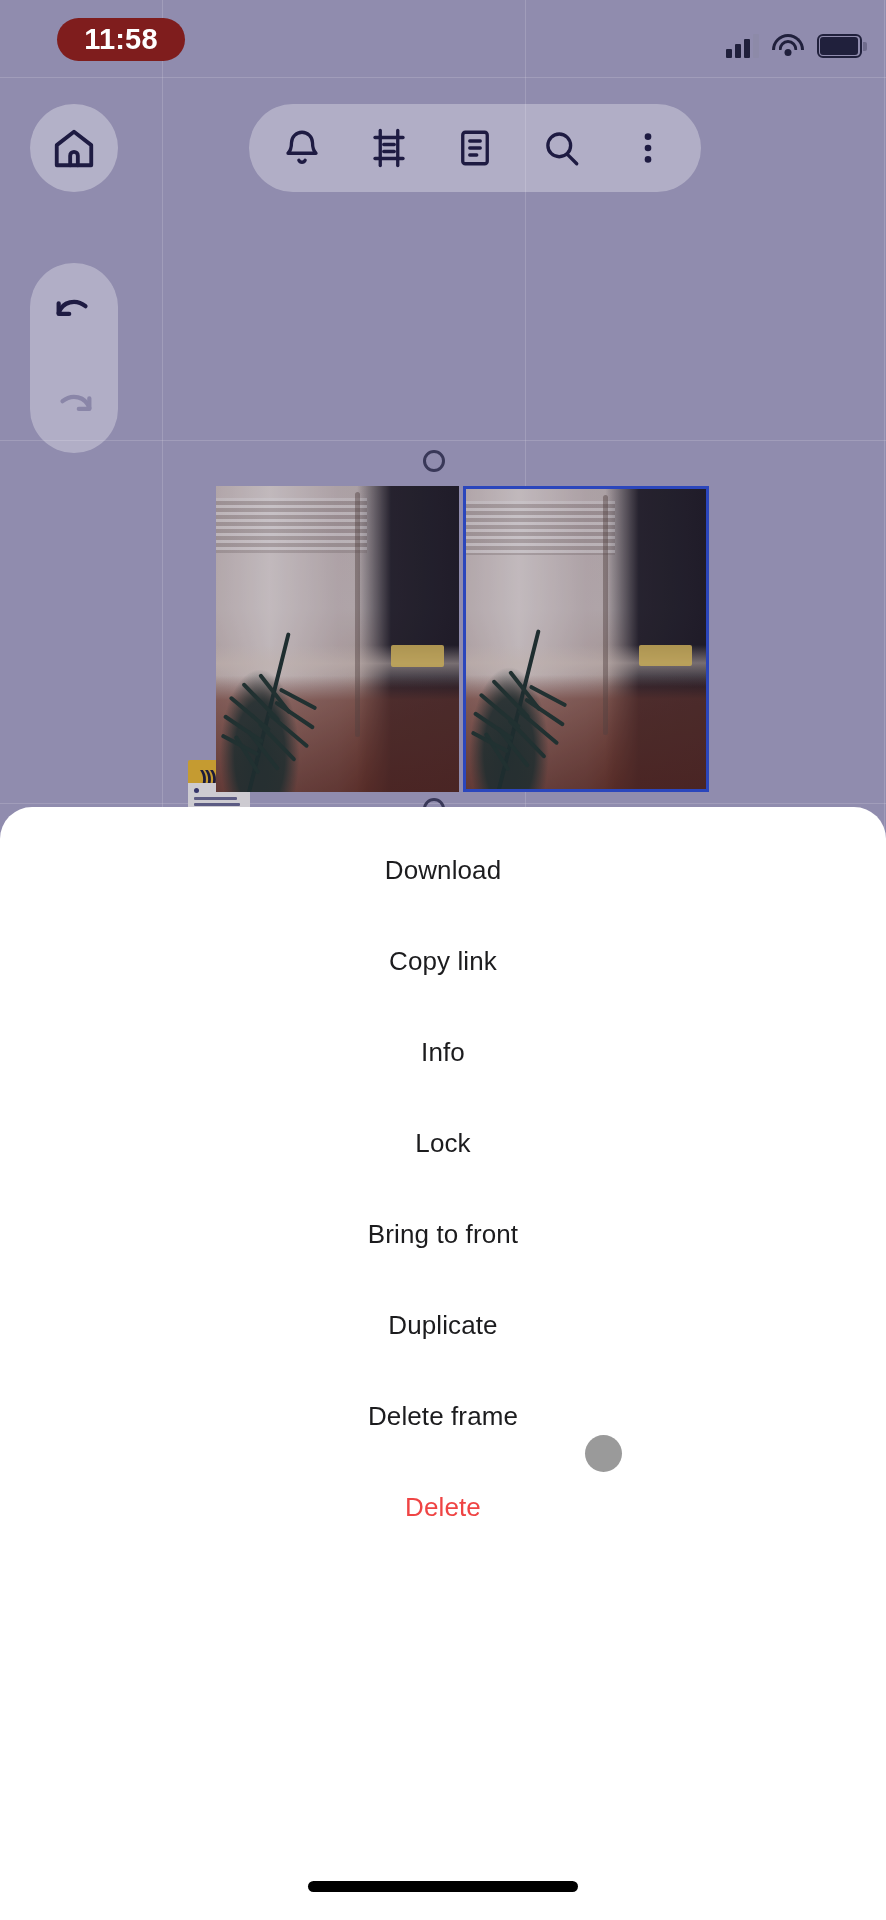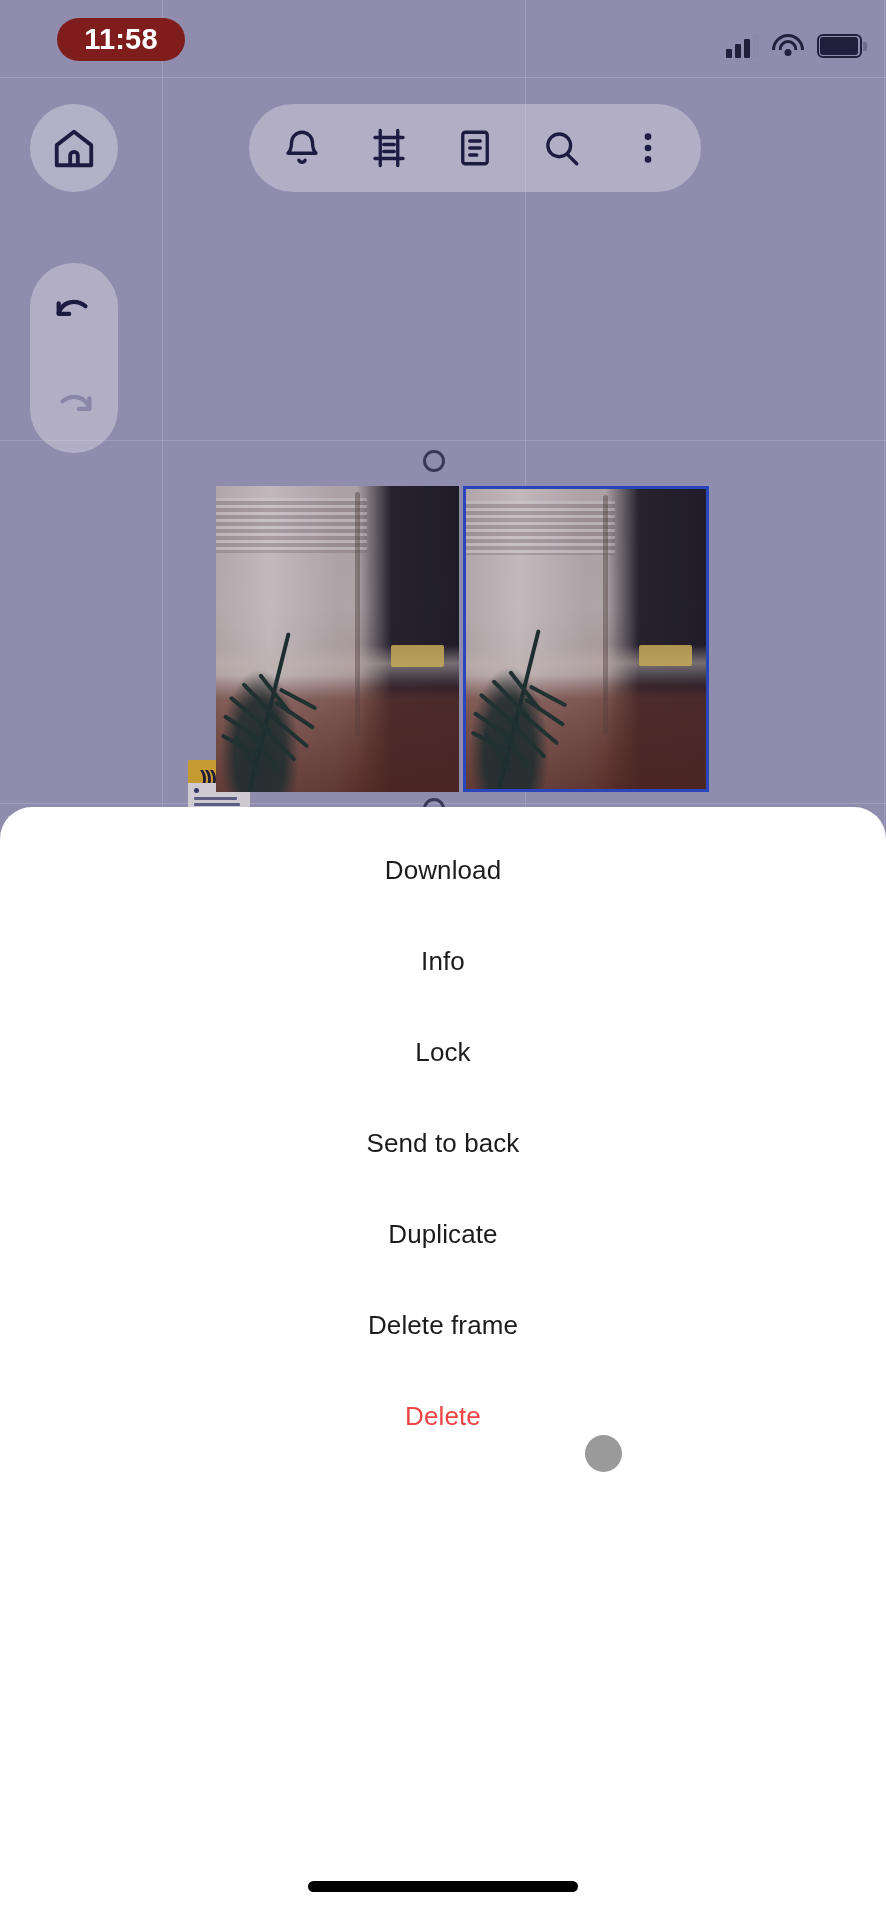--- a/index.html
+++ b/index.html
@@ -404,27 +404,30 @@
         <path d="M20 8 L20 13.5 L14.5 13.5"></path>
       </svg>
     </div>
   </div>
 
   <div id="bottom-sheet">
     <div class="menu-item">
       <span>Download</span>
     </div>
     <div class="menu-item">
+      <span>Copy link</span>
+    </div>
+    <div class="menu-item">
       <span>Info</span>
     </div>
     <div class="menu-item">
       <span>Lock</span>
     </div>
     <div class="menu-item">
-      <span>Send to back</span>
+      <span>Bring to front</span>
     </div>
     <div class="menu-item">
       <span>Duplicate</span>
     </div>
     <div class="menu-item">
       <span>Delete frame</span>
     </div>
     <div class="menu-item danger">
       <span>Delete</span>
     </div>

